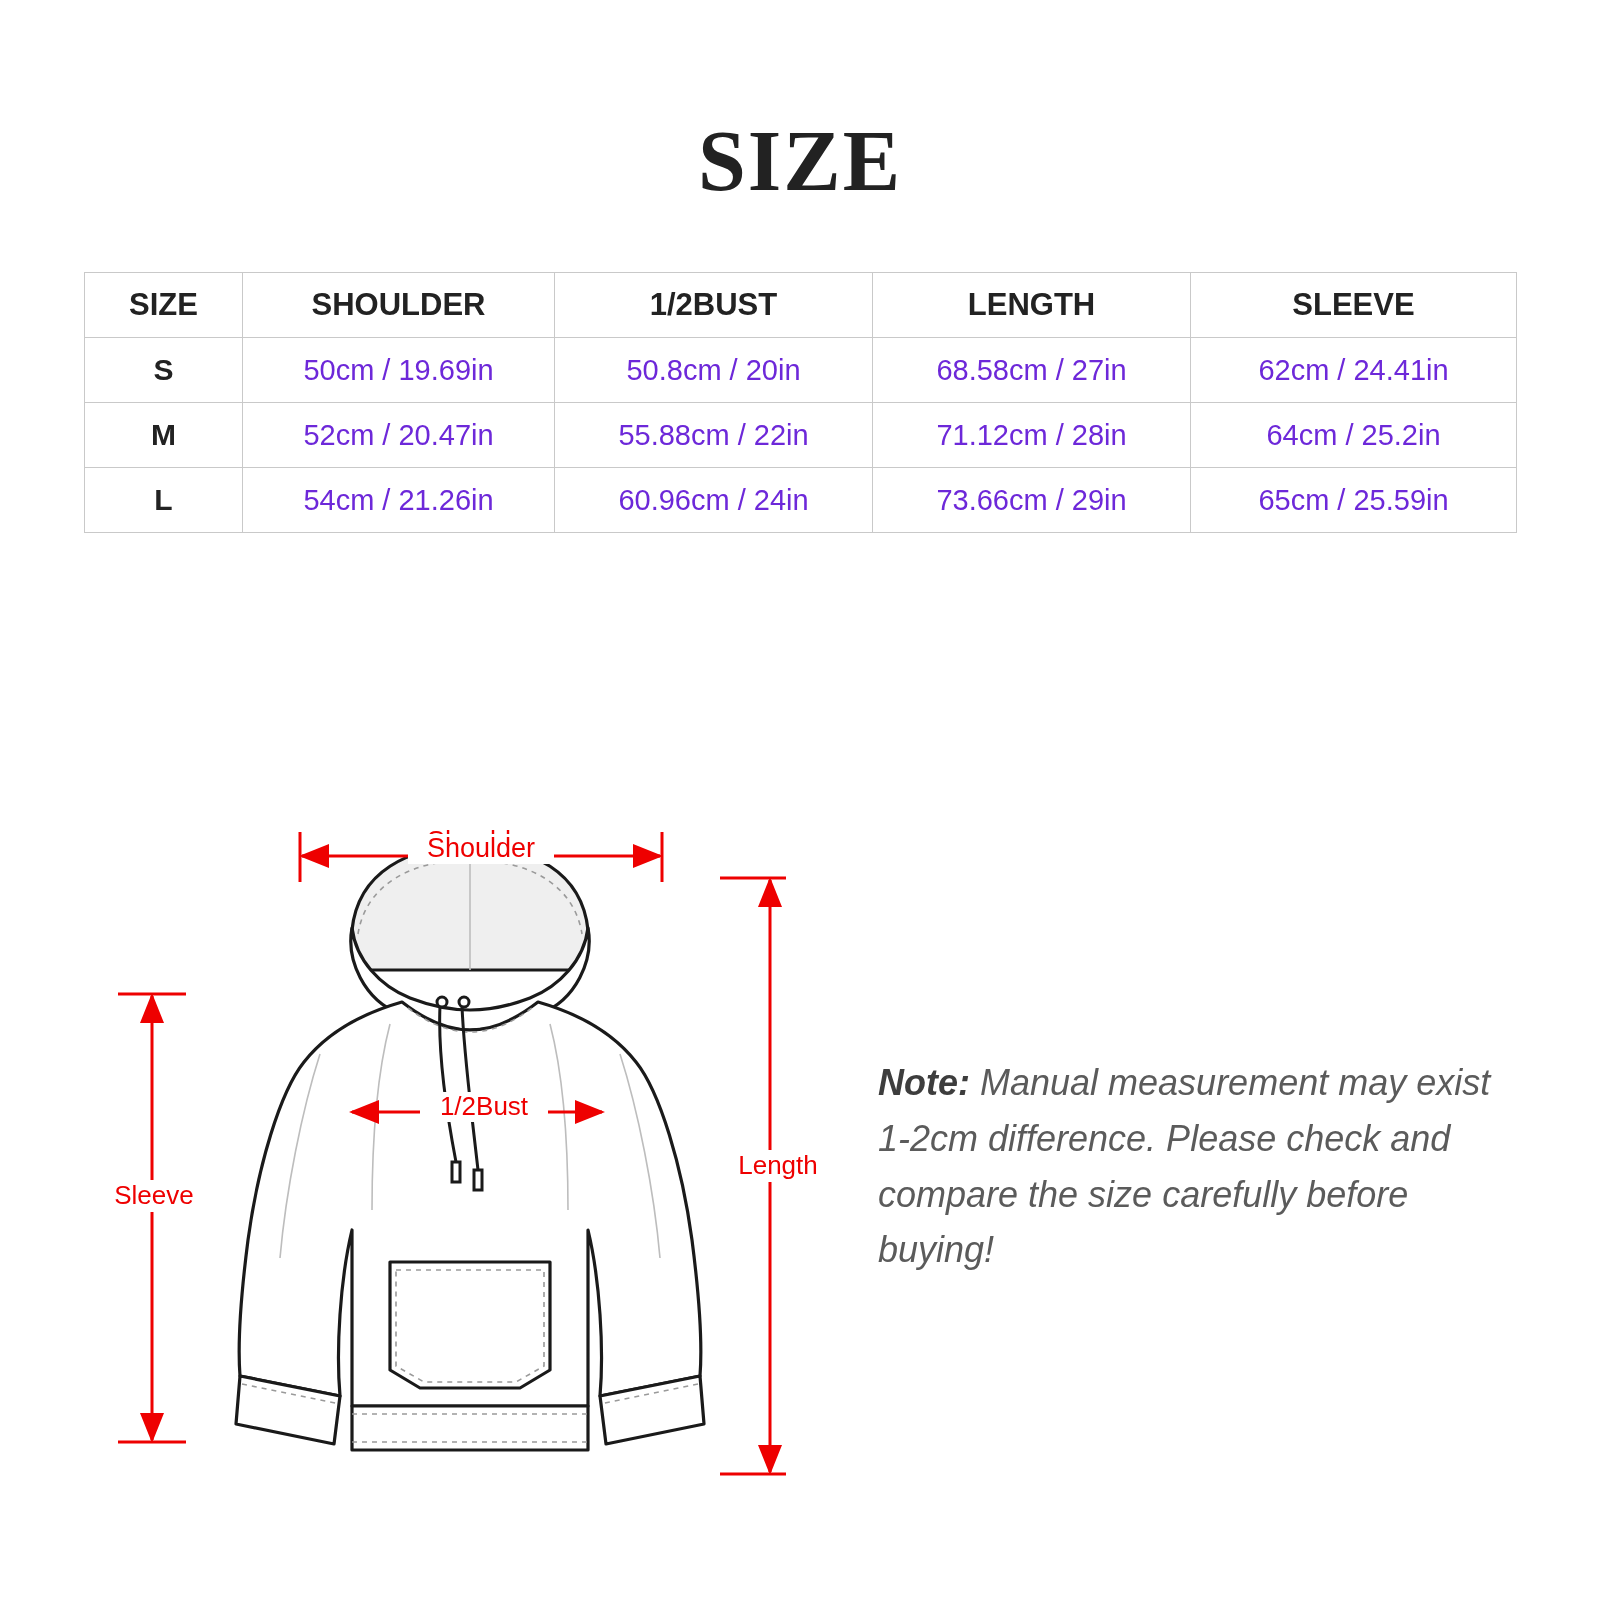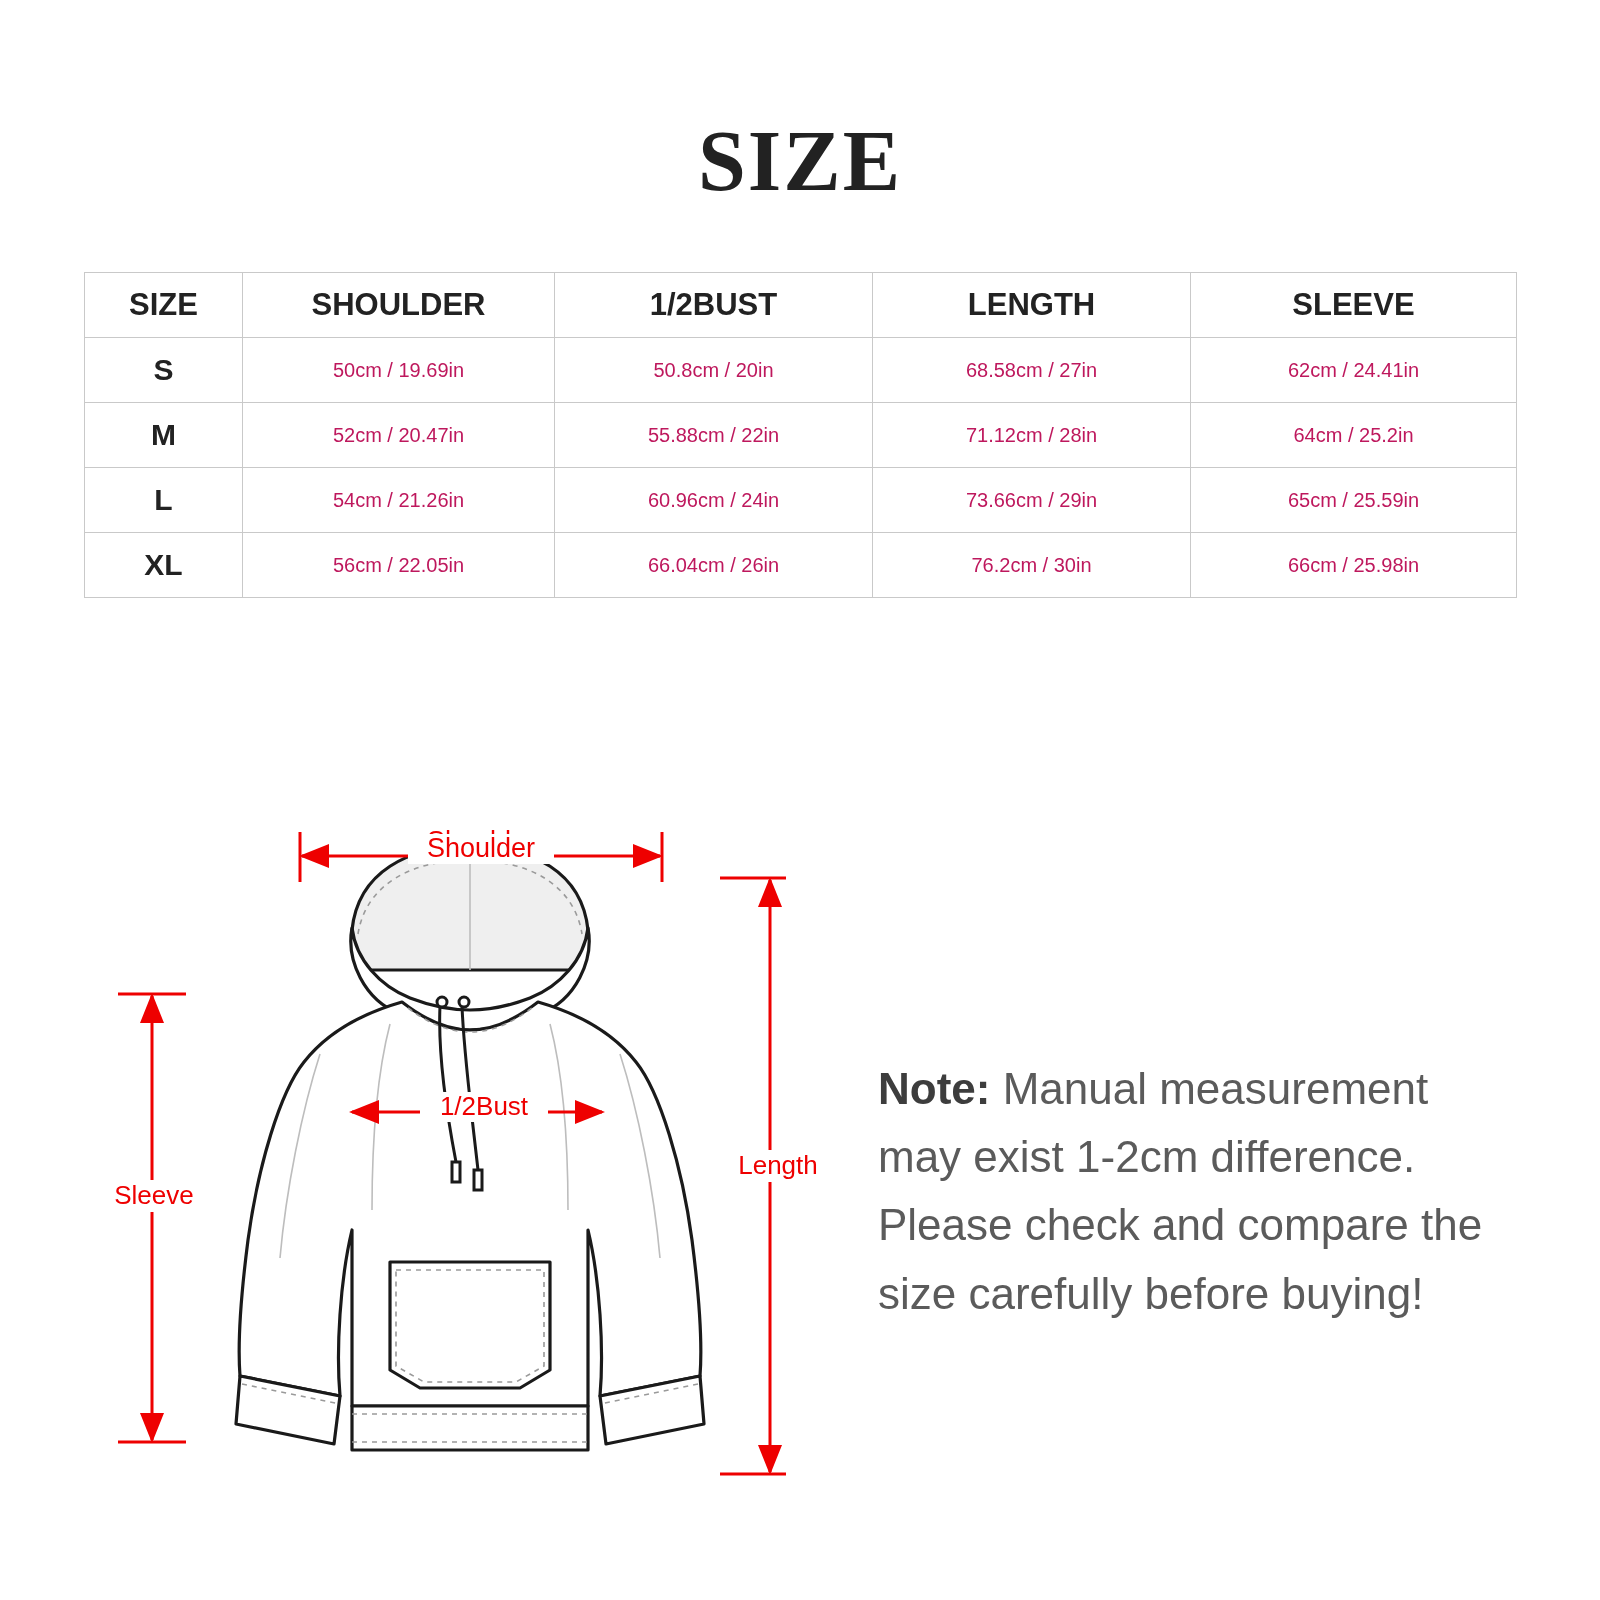--- a/index.html
+++ b/index.html
@@ -39,23 +39,23 @@
     width: 1432px;
     border-collapse: collapse;
     table-layout: fixed;
   }
   .size-table th,
   .size-table td {
     border: 1px solid #c9c9c9;
     text-align: center;
     padding: 0;
     height: 64px;
-    font-size: 20px;
+    font-size: 29px;
     font-weight: 400;
-    color: #be185d;
+    color: #6d28d9;
   }
   .size-table th {
     font-weight: 700;
     font-size: 31px;
     color: #222222;
   }
   .size-table td.size-cell {
     font-weight: 700;
     font-size: 30px;
     color: #222222;
@@ -75,23 +75,24 @@
     height: 700px;
   }
   .illustration svg { display: block; }
 
   
   .note-block {
     position: absolute;
     top: 1055px;
     left: 878px;
     width: 640px;
-    font-size: 44px;
+    font-size: 36px;
     line-height: 1.55;
     color: #5b5b5b;
+    font-style: italic;
   }
   .note-block .note-label {
     font-weight: 700;
     color: #3d3d3d;
   }
 </style>
 </head>
 <body>
 
 <div class="page-title">SIZE</div>
@@ -127,27 +128,20 @@
       <td>55.88cm / 22in</td>
       <td>71.12cm / 28in</td>
       <td>64cm / 25.2in</td>
     </tr>
     <tr>
       <td class="size-cell">L</td>
       <td>54cm / 21.26in</td>
       <td>60.96cm / 24in</td>
       <td>73.66cm / 29in</td>
       <td>65cm / 25.59in</td>
-    </tr>
-    <tr>
-      <td class="size-cell">XL</td>
-      <td>56cm / 22.05in</td>
-      <td>66.04cm / 26in</td>
-      <td>76.2cm / 30in</td>
-      <td>66cm / 25.98in</td>
     </tr>
   </tbody>
 </table>
 
 <div class="illustration">
   <svg width="760" height="700" viewBox="0 0 760 700" xmlns="http://www.w3.org/2000/svg">
     <defs>
       <marker id="arrH" markerWidth="10" markerHeight="10" refX="9" refY="4" orient="auto">
         <path d="M0,0 L10,4 L0,8 z" fill="#ee0000"></path>
       </marker>

